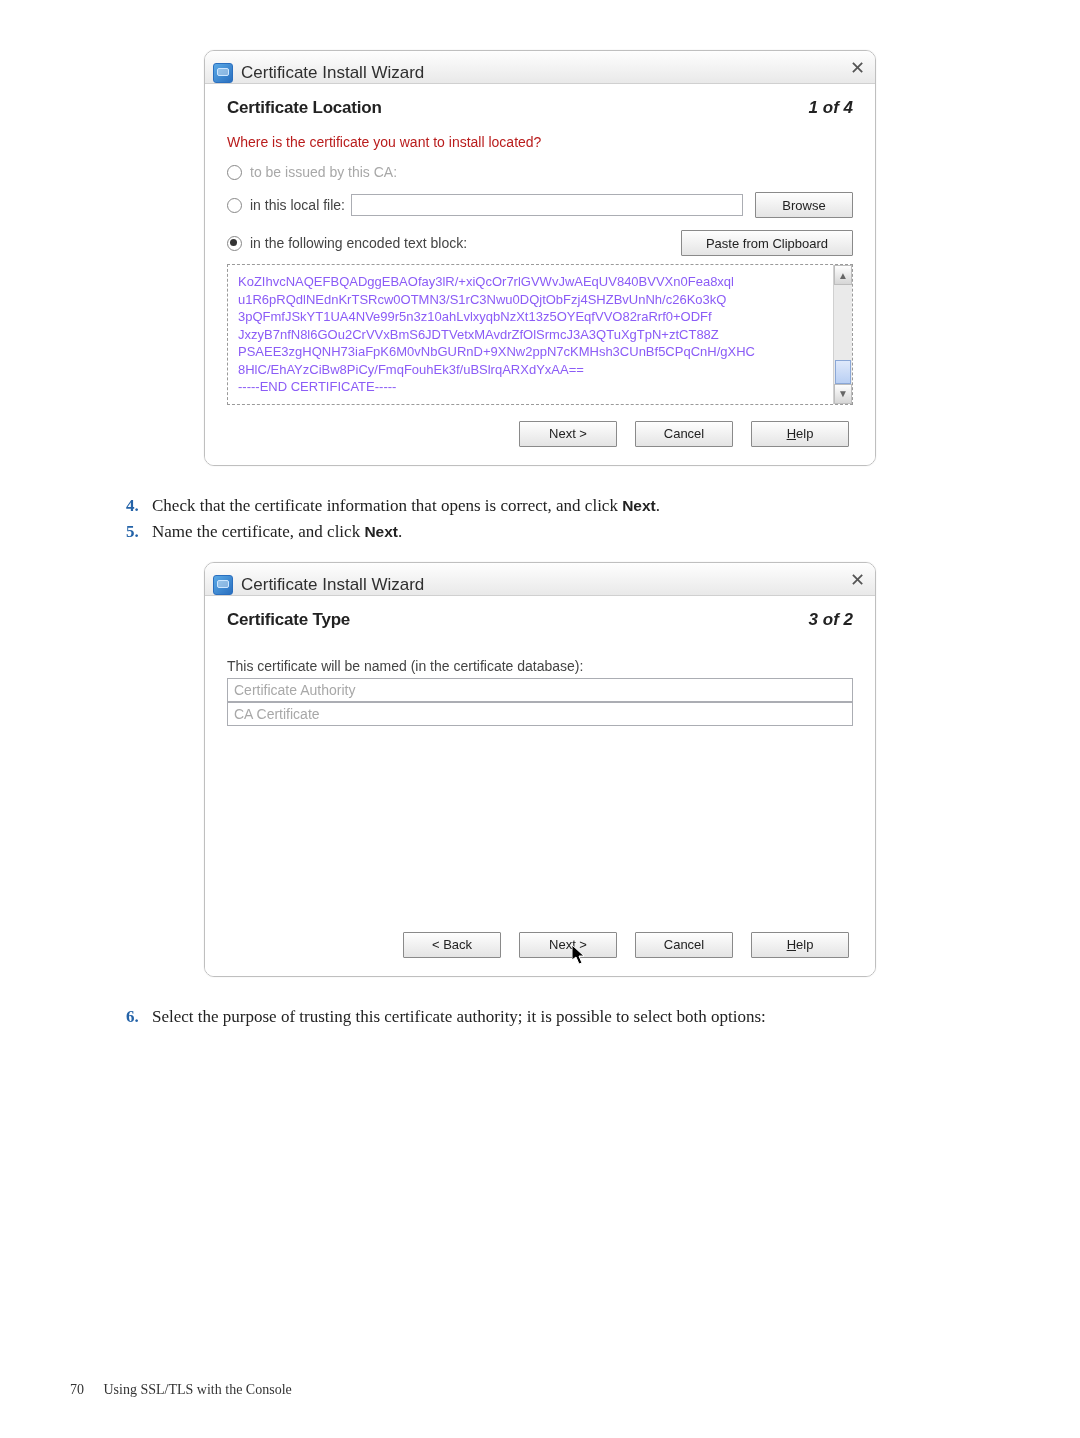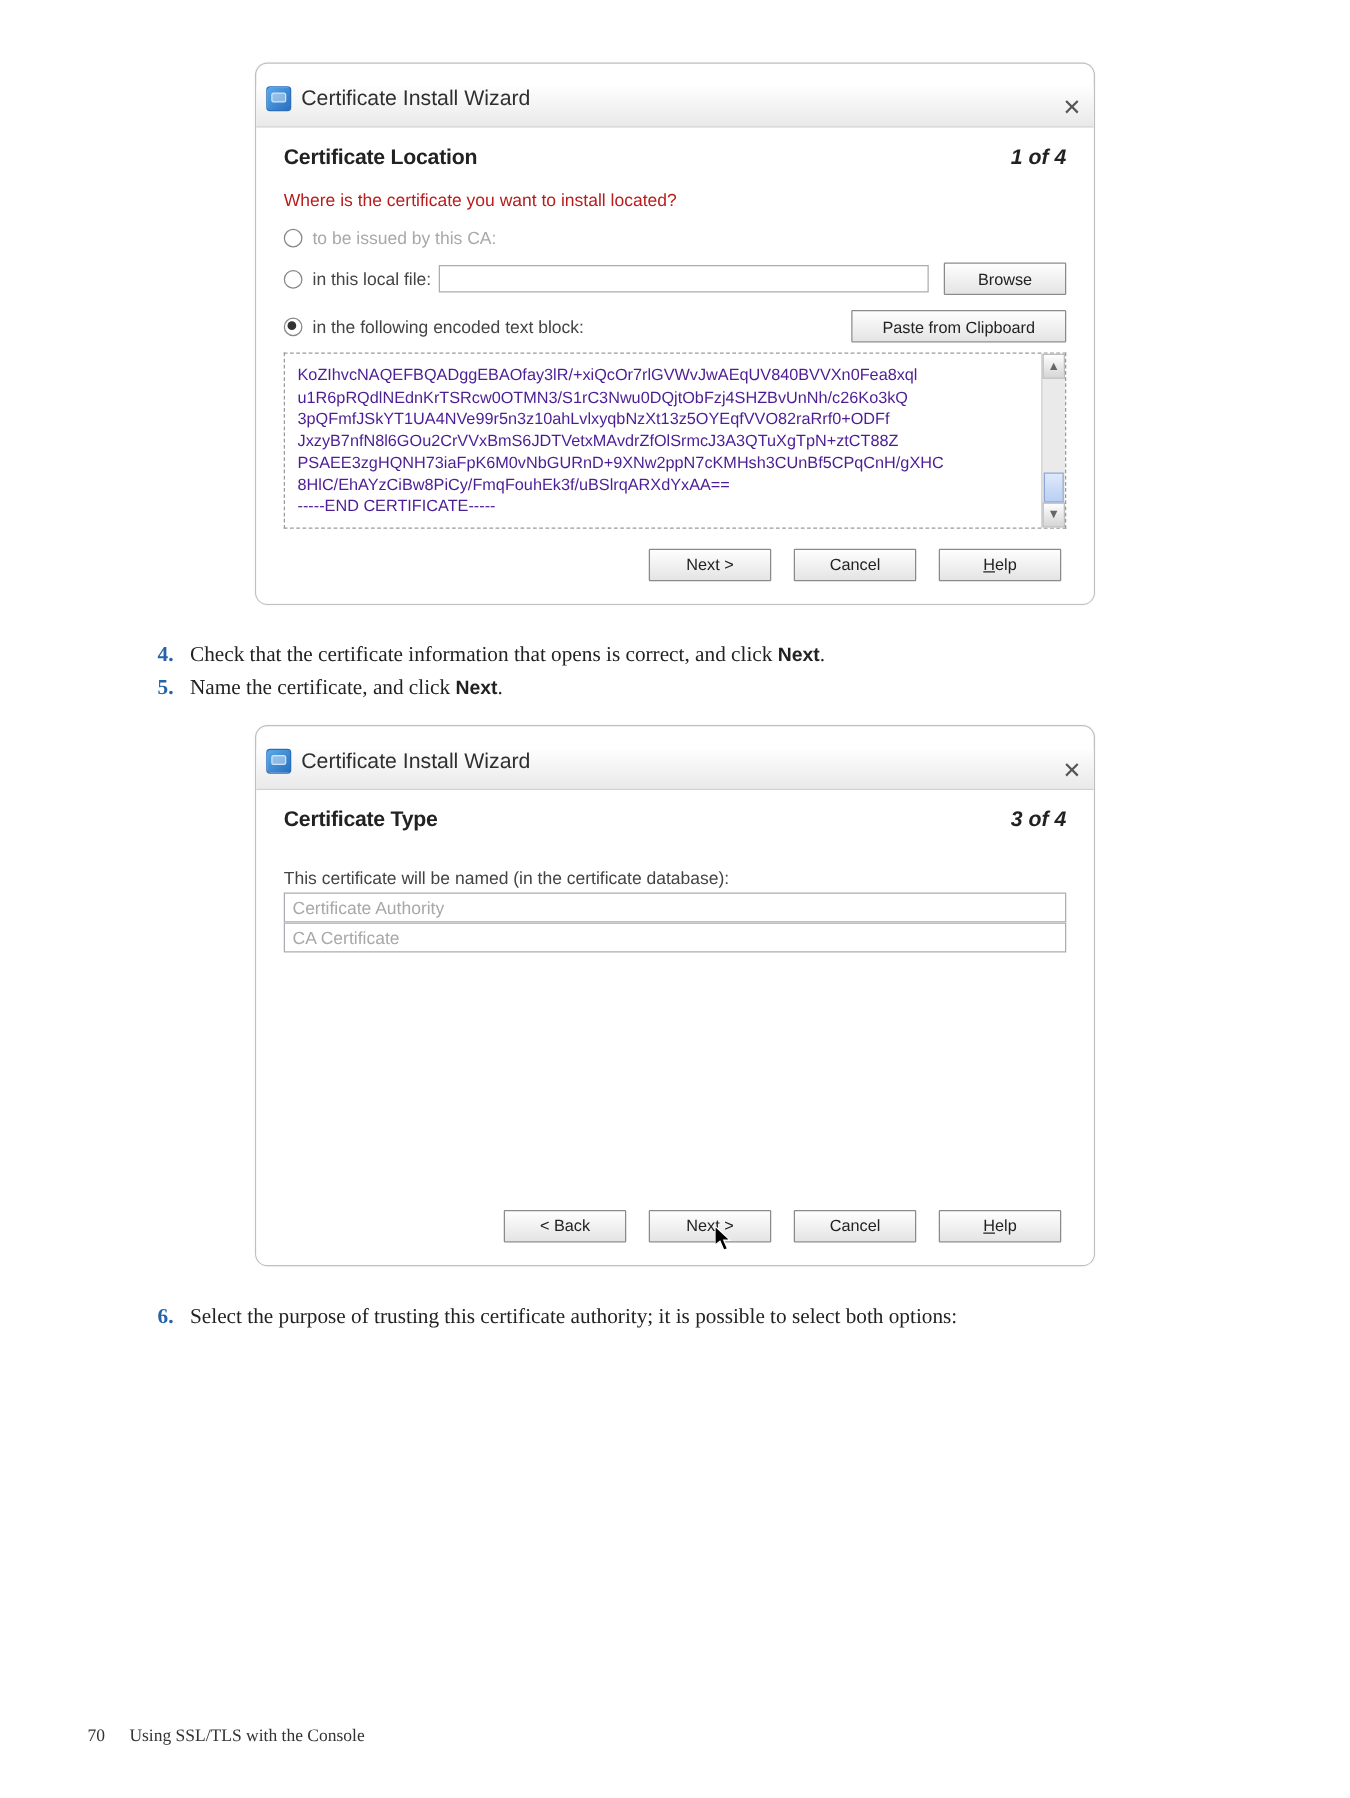--- a/index.html
+++ b/index.html
@@ -23,24 +23,23 @@
     border: 1px solid #bfbfbf;
     border-radius: 10px;
     overflow: hidden;
     box-shadow: 0 0 0 1px rgba(0,0,0,0.02);
   }
   .titlebar {
     height: 32px;
     background: linear-gradient(#fefefe, #e9e9e9);
     border-bottom: 1px solid #d0d0d0;
     display: flex;
-    align-items: flex-start;
+    align-items: flex-end;
     padding: 0 8px;
     position: relative;
-    margin-top: 18px;
   }
   .titlebar .icon {
     width: 18px;
     height: 18px;
     background: linear-gradient(135deg,#5aa9e6,#2a6fbf);
     border: 1px solid #2a6fbf;
     border-radius: 3px;
     margin-right: 8px;
     position: relative;
     flex-shrink: 0;
@@ -152,21 +151,21 @@
     border: 1px dashed #9a9a9a;
     border-top-style: dashed;
     position: relative;
     display: flex;
   }
   .encbox .content {
     flex: 1;
     padding: 8px 10px 8px 10px;
     font-family: Arial, sans-serif;
     font-size: 13px;
-    color: #4c1d95;
+    color: #8b5cf6;
     white-space: pre;
     line-height: 1.35;
     overflow: hidden;
   }
   .scrollbar {
     width: 18px;
     background: #eaeaea;
     display: flex;
     flex-direction: column;
     justify-content: space-between;
@@ -344,21 +343,21 @@
 
   <div class="dialog">
     <div class="titlebar">
       <span class="icon"></span>
       <span class="title">Certificate Install Wizard</span>
       <span class="close">✕</span>
     </div>
     <div class="body">
       <div class="panel-header">
         <span class="h">Certificate Type</span>
-        <span class="step">3 of 4</span>
+        <span class="step">3 of 2</span>
       </div>
 
       <div class="step3-fields">
         <div class="label">This certificate will be named (in the certificate database):</div>
         <div class="rofield">Certificate Authority</div>
 
         <div class="rofield">CA Certificate</div>
       </div>
 
       <div class="step3-spacer"></div>

